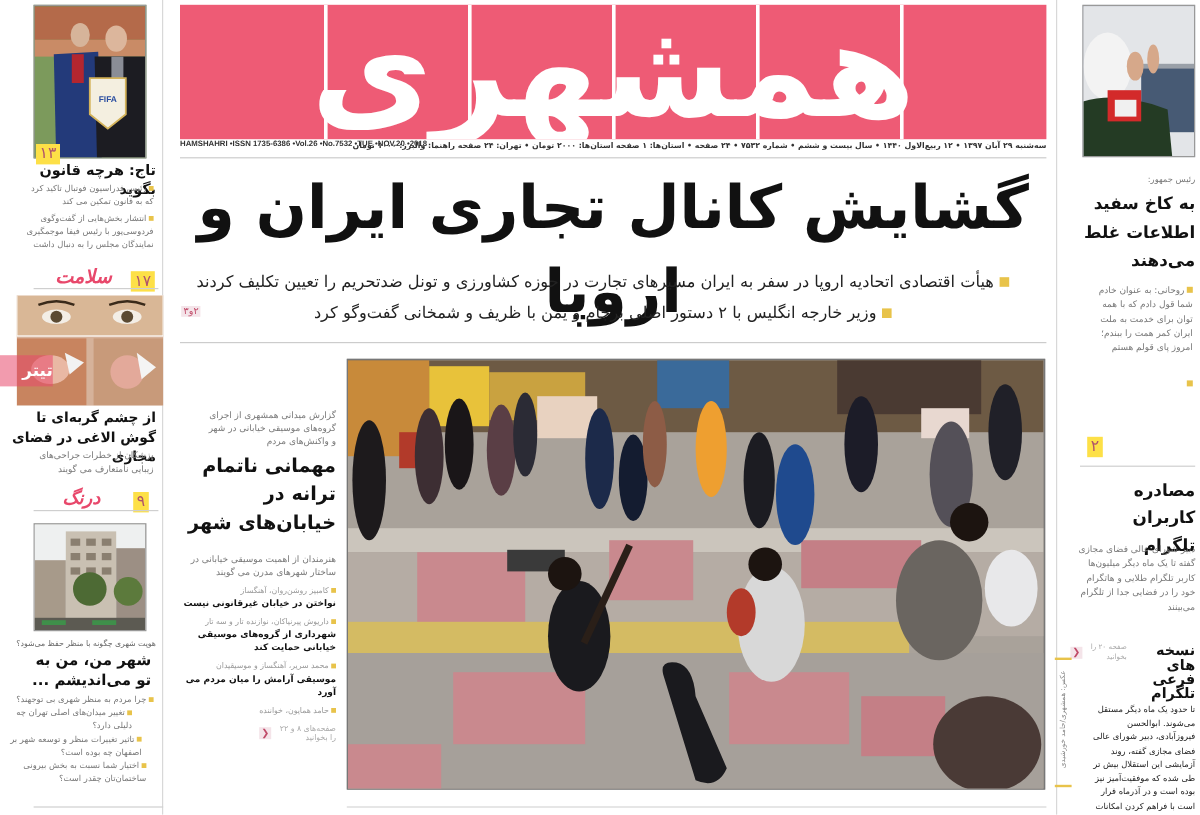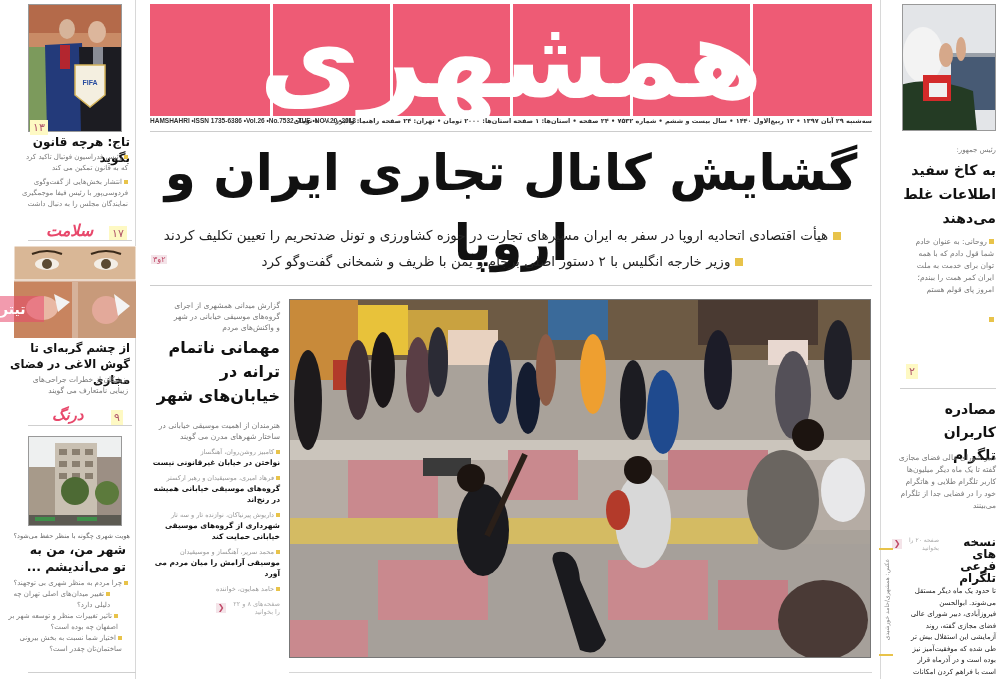--- a/index.html
+++ b/index.html
@@ -5,21 +5,21 @@
   * { box-sizing: border-box; margin: 0; padding: 0; }
   html, body { width: 1000px; height: 679px; overflow: hidden; background: #ffffff; }
   body { position: relative; font-family: "DejaVu Sans", sans-serif; color: #111; direction: rtl; }
 
   .abs { position: absolute; }
 
   
   .left-col { left: 0; top: 0; width: 140px; height: 679px; }
   .left-col .sep { position: absolute; right: 4px; top: 0; width: 1px; height: 679px; background: #d8d8d8; }
   .photo { position: absolute; overflow: hidden; border: 1px solid #999; }
-  .pagebadge { position: absolute; font-size: 11px; background: #fef9c3; color: #b0546b; padding: 1px 3px; font-family: "DejaVu Sans", sans-serif; }
+  .pagebadge { position: absolute; font-size: 13px; background: #fde047; color: #b0546b; padding: 1px 3px; font-family: "DejaVu Sans", sans-serif; }
   .kicker { font-size: 7px; color: #666; line-height: 10px; text-align: right; }
   .headline-b { font-family: "DejaVu Sans", sans-serif; font-weight: bold; text-align: right; color: #111; }
   .bullet-text { font-size: 7px; color: #777; line-height: 11px; text-align: right; }
   .bullet-text .dot { display: inline-block; width: 4px; height: 4px; background: #e8c34a; margin-left: 2px; vertical-align: middle; }
   .section-logo { position: absolute; color: #e8486b; font-weight: bold; font-style: italic; font-family: "DejaVu Serif", serif; }
   .hr { position: absolute; height: 1px; background: #cfcfcf; }
 
   
   .masthead { left: 150px; top: 4px; width: 722px; height: 112px; background: #ee5b75; overflow: hidden; }
   .masthead .gap { position: absolute; top: 0; width: 3px; height: 112px; background: #fff; }
@@ -31,21 +31,21 @@
 
   
   .main-headline { left: 150px; top: 138px; width: 722px; height: 70px; font-size: 50px; font-weight: bold; line-height: 70px; text-align: center; color: #111; letter-spacing: -1px; }
   .sub-line { left: 150px; width: 705px; height: 20px; font-size: 13.5px; line-height: 20px; text-align: center; color: #222; }
   .sub-line .sq { display: inline-block; width: 8px; height: 8px; background: #e8c34a; margin-left: 5px; vertical-align: middle; }
   .pageref { left: 151px; top: 255px; font-size: 8px; color: #c04a68; background: #f4e4e9; padding: 0 2px; }
   .main-rule { left: 150px; top: 285px; width: 722px; height: 1px; background: #ccc; }
 
   
   .story-col { left: 148px; top: 300px; width: 132px; height: 370px; }
-  .story-col .kick { font-size: 7.5px; color: #777; line-height: 11px; text-align: right; }
+  .story-col .kick { font-size: 7.5px; color: #777; line-height: 11px; text-align: right; margin-top: 40px; }
   .story-col .big { font-size: 16px; font-weight: bold; line-height: 24px; text-align: right; color: #111; margin-top: 3px; }
   .story-col .sub { font-size: 7.5px; color: #777; line-height: 11px; text-align: right; margin-top: 12px; }
   .quote { margin-top: 6px; text-align: right; }
   .quote .who { font-size: 6.5px; color: #999; line-height: 9px; }
   .quote .who .dot { display: inline-block; width: 4px; height: 4px; background: #e8c34a; margin-left: 2px; vertical-align: middle; }
   .quote .what { font-size: 7.5px; color: #111; font-weight: bold; line-height: 11px; }
   .story-ref { margin-top: 6px; display: flex; flex-direction: row-reverse; justify-content: flex-end; align-items: center; gap: 4px; }
   .story-ref .badge { width: 10px; height: 10px; background: #f4e4e9; color: #c04a68; font-size: 8px; line-height: 10px; text-align: center; }
   .story-ref .txt { font-size: 6.5px; color: #aaa; line-height: 8px; text-align: right; }
 
@@ -108,21 +108,21 @@
       <path d="M77 8 Q92 2 107 8" stroke="#3a2a1a" stroke-width="2" fill="none"></path>
       <rect x="0" y="36" width="58" height="56" fill="#c8845f"></rect>
       <rect x="64" y="36" width="58" height="56" fill="#c89a7a"></rect>
       <ellipse cx="28" cy="62" rx="16" ry="12" fill="#e9b8a4"></ellipse>
       <path d="M40 48 L56 56 L44 66 Z" fill="#f2f2f2"></path>
       <ellipse cx="92" cy="64" rx="14" ry="14" fill="#e3a99a"></ellipse>
       <path d="M100 48 L116 60 L104 70 Z" fill="#f4f4f4"></path>
     </svg>
   </div>
   <div class="abs" style="left:0; top:296px; width:44px; height:26px; background:rgba(232,72,107,0.55);">
-    <span style="display:block; color:#fff; font-size:14px; font-weight:bold; text-align:left; line-height:26px;border-radius:9px;">تیتر</span>
+    <span style="display:block; color:#fff; font-size:14px; font-weight:bold; text-align:right; line-height:26px;border-radius:9px;">تیتر</span>
   </div>
   <div class="abs headline-b" style="right:10px; top:340px; width:124px; font-size:11.5px; line-height:16px;">از چشم گربه‌ای تا گوش الاغی در فضای مجازی</div>
   <div class="abs bullet-text" style="right:12px; top:374px; width:112px; font-size:7.5px;">پزشکان از خطرات جراحی‌های زیبایی نامتعارف می گویند</div>
 
   <div class="pagebadge" style="left:111px; top:410px;">۹</div>
   <div class="section-logo" style="left:52px; top:406px; font-size:15px; line-height:18px;">درنگ</div>
   <div class="hr" style="left:28px; top:425px; width:104px;"></div>
 
   <div class="photo" style="left:28px; top:436px; width:94px; height:90px; background:#e4e4e0;">
     <svg width="94" height="90" viewBox="0 0 94 90">
@@ -186,24 +186,20 @@
 <div class="abs story-col">
   <div class="kick" style="padding-left:20px;">گزارش میدانی همشهری از اجرای گروه‌های موسیقی خیابانی در شهر و واکنش‌های مردم</div>
   <div class="big">مهمانی ناتمام ترانه در خیابان‌های شهر</div>
   <div class="sub">هنرمندان از اهمیت موسیقی خیابانی در ساختار شهرهای مدرن می گویند</div>
 
   <div class="quote">
     <div class="who"><span class="dot"></span><span>کامبیز روشن‌روان، آهنگساز</span></div>
     <div class="what">نواختن در خیابان غیرقانونی نیست</div>
   </div>
   <div class="quote">
-    <div class="who"><span class="dot"></span><span>فرهاد امیری، موسیقیدان و رهبر ارکستر</span></div>
-    <div class="what">گروه‌های موسیقی خیابانی همیشه در رنج‌اند</div>
-  </div>
-  <div class="quote">
     <div class="who"><span class="dot"></span><span>داریوش پیرنیاکان، نوازنده تار و سه تار</span></div>
     <div class="what">شهرداری از گروه‌های موسیقی خیابانی حمایت کند</div>
   </div>
   <div class="quote">
     <div class="who"><span class="dot"></span><span>محمد سریر، آهنگساز و موسیقیدان</span></div>
     <div class="what">موسیقی آرامش را میان مردم می آورد</div>
   </div>
   <div class="quote">
     <div class="who"><span class="dot"></span><span>حامد همایون، خواننده</span></div>
   </div>

